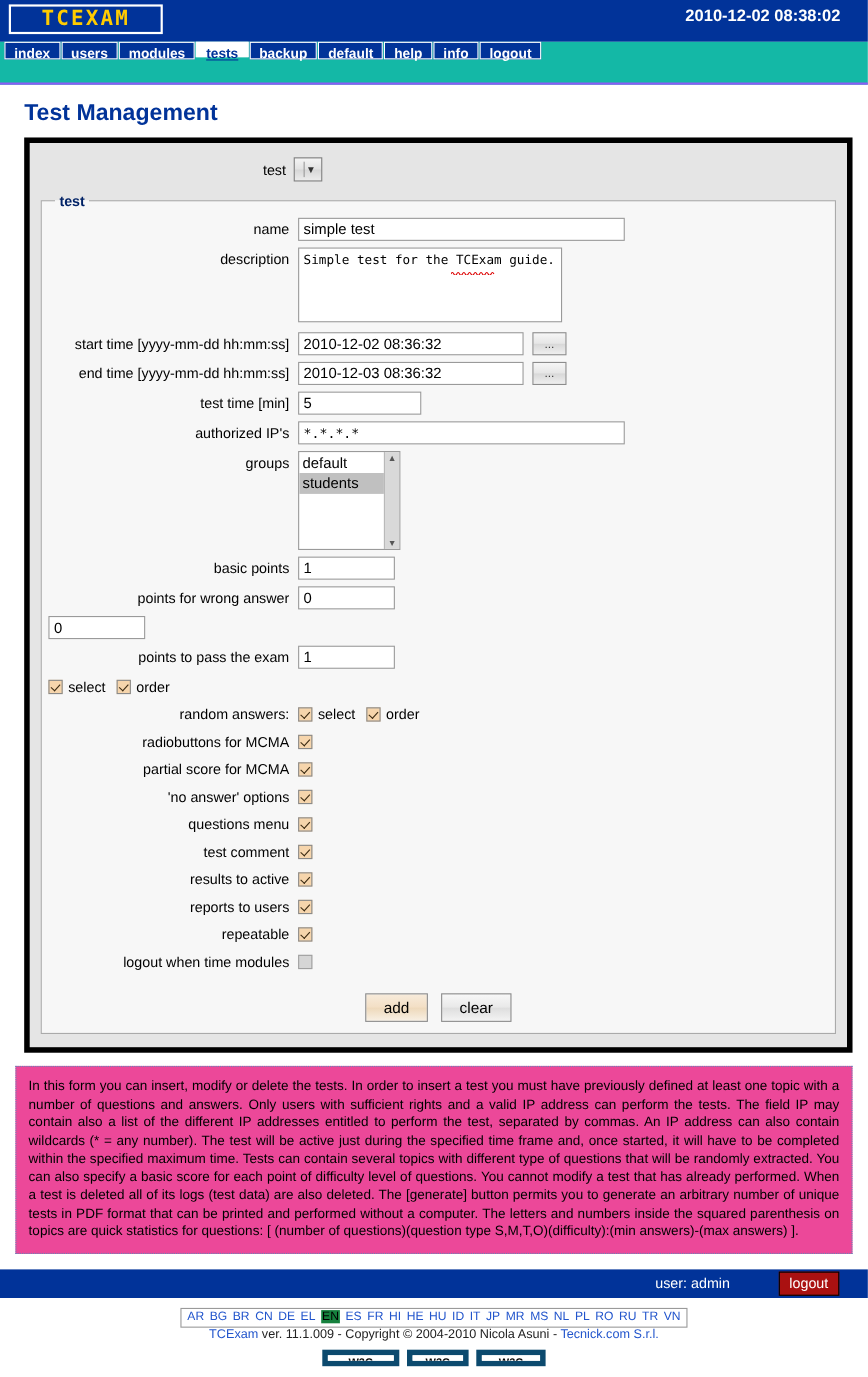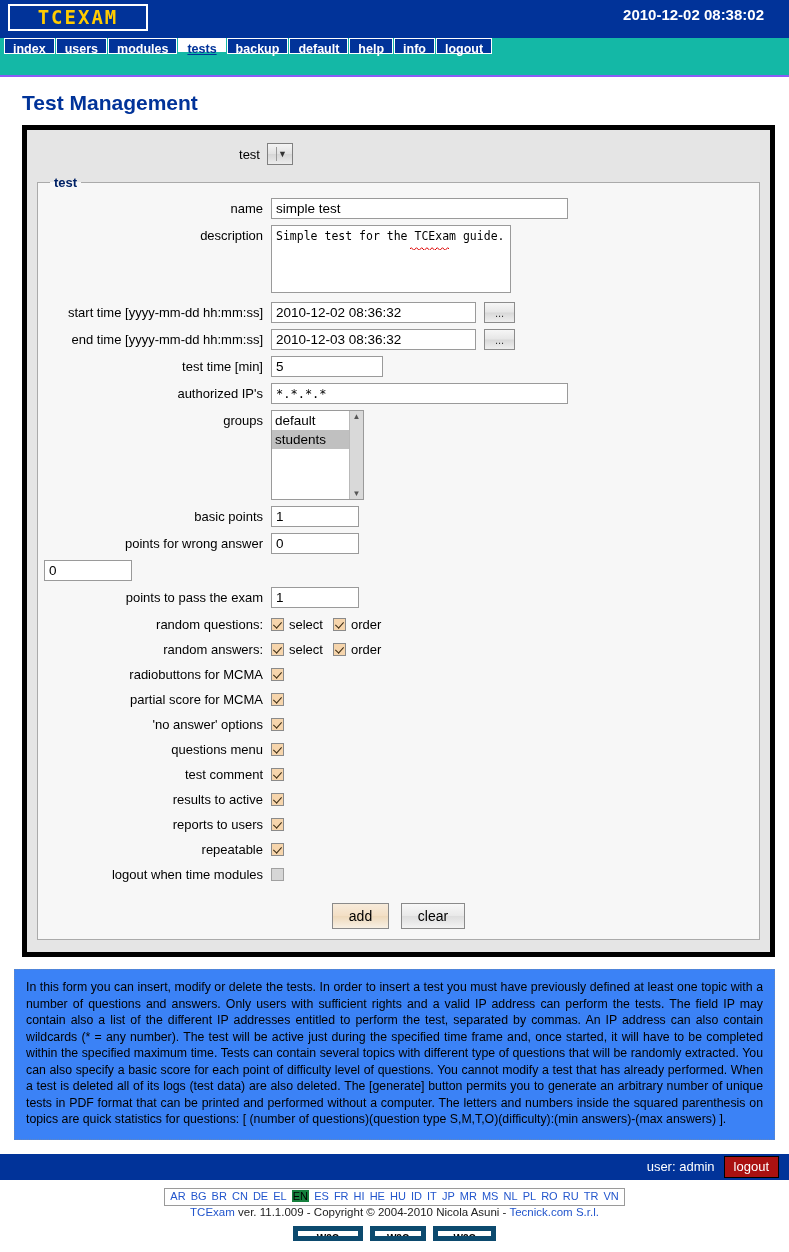--- a/index.html
+++ b/index.html
@@ -338,40 +338,41 @@
     color: #000000;
     box-sizing: border-box;
   }
   .btn.add   { background: linear-gradient(to bottom, #f7ebdb 0%, #f3dfc5 48%, #eed9bb 52%, #f8f0e4 100%); }
   .btn.clear { background: linear-gradient(to bottom, #f8f8f8 0%, #e9e9e9 48%, #dedede 52%, #f3f3f3 100%); }
 
   
   .helpbox {
     margin: 12px 14px 0 14px;
     border: 1px dotted #6688bb;
-    background: #3b82f6;
+    background: #ec4899;
     padding: 9px 11px 11px 11px;
     font-size: 12.3px;
     line-height: 16.5px;
     text-align: justify;
     color: #000000;
     box-sizing: border-box;
     width: 761px;
   }
 
   
   .footer-bar {
     margin-top: 14px;
     background: #013399;
     height: 26px;
     display: flex;
     align-items: center;
     justify-content: flex-end;
-    padding-right: 10px;
+    padding-right: 26px;
     position: relative;
+    gap: 35px;
   }
   .footer-user {
     color: #ffffff;
     font-size: 13px;
     margin-right: 9px;
   }
   .footer-logout {
     background: #aa1111;
     color: #ffffff;
     border: 1px solid #000000;
@@ -579,21 +580,20 @@
     </div>
 
     <div class="frow">
       <div class="flabel">points to pass the exam</div>
       <div class="fcontrol">
         <input class="txt w-points" type="text" value="1" style="">
       </div>
     </div>
 
     <div class="frow">
-      <div class="flabel">random questions:</div>
       <div class="fcontrol cbx-row">
         <span class="cbx on"></span>
           <span class="cbx-text">select</span>
           <span class="cbx on"></span>
           <span class="cbx-text">order</span>
       </div>
     </div>
 
     <div class="frow">
       <div class="flabel">random answers:</div>

